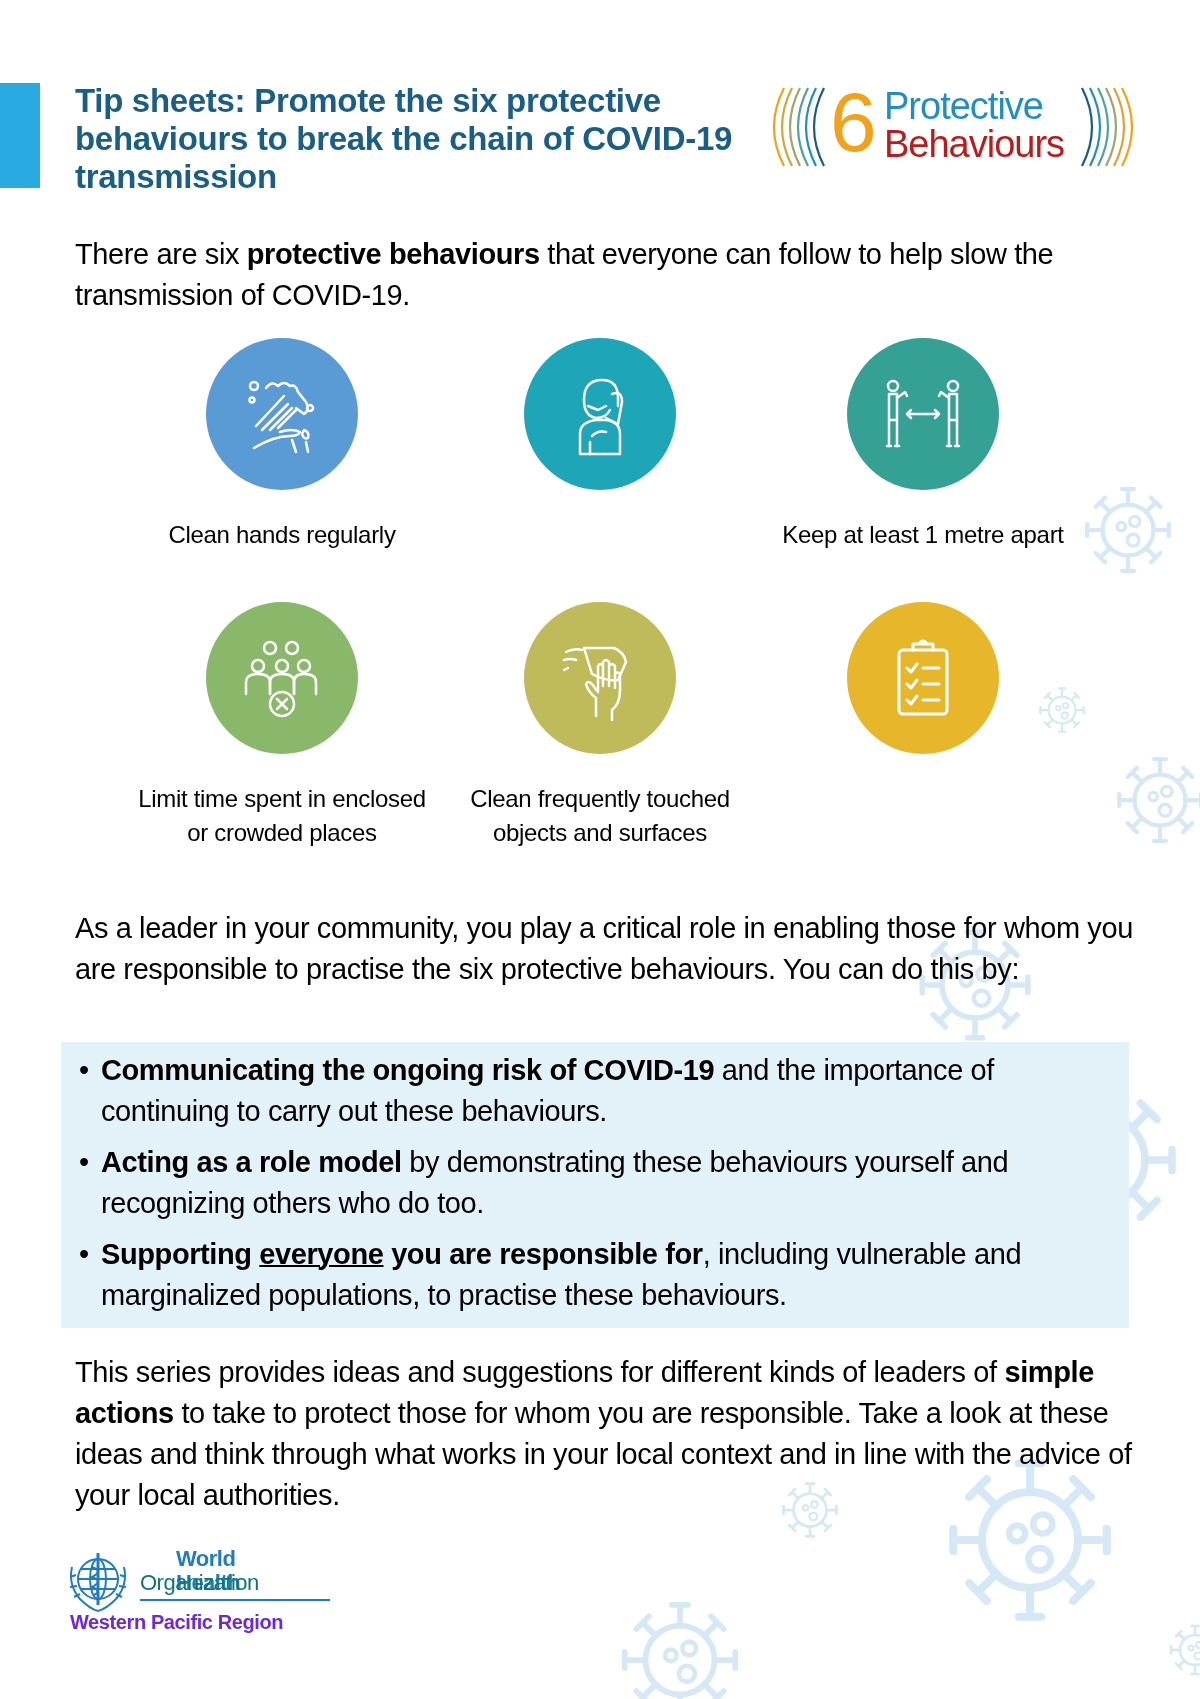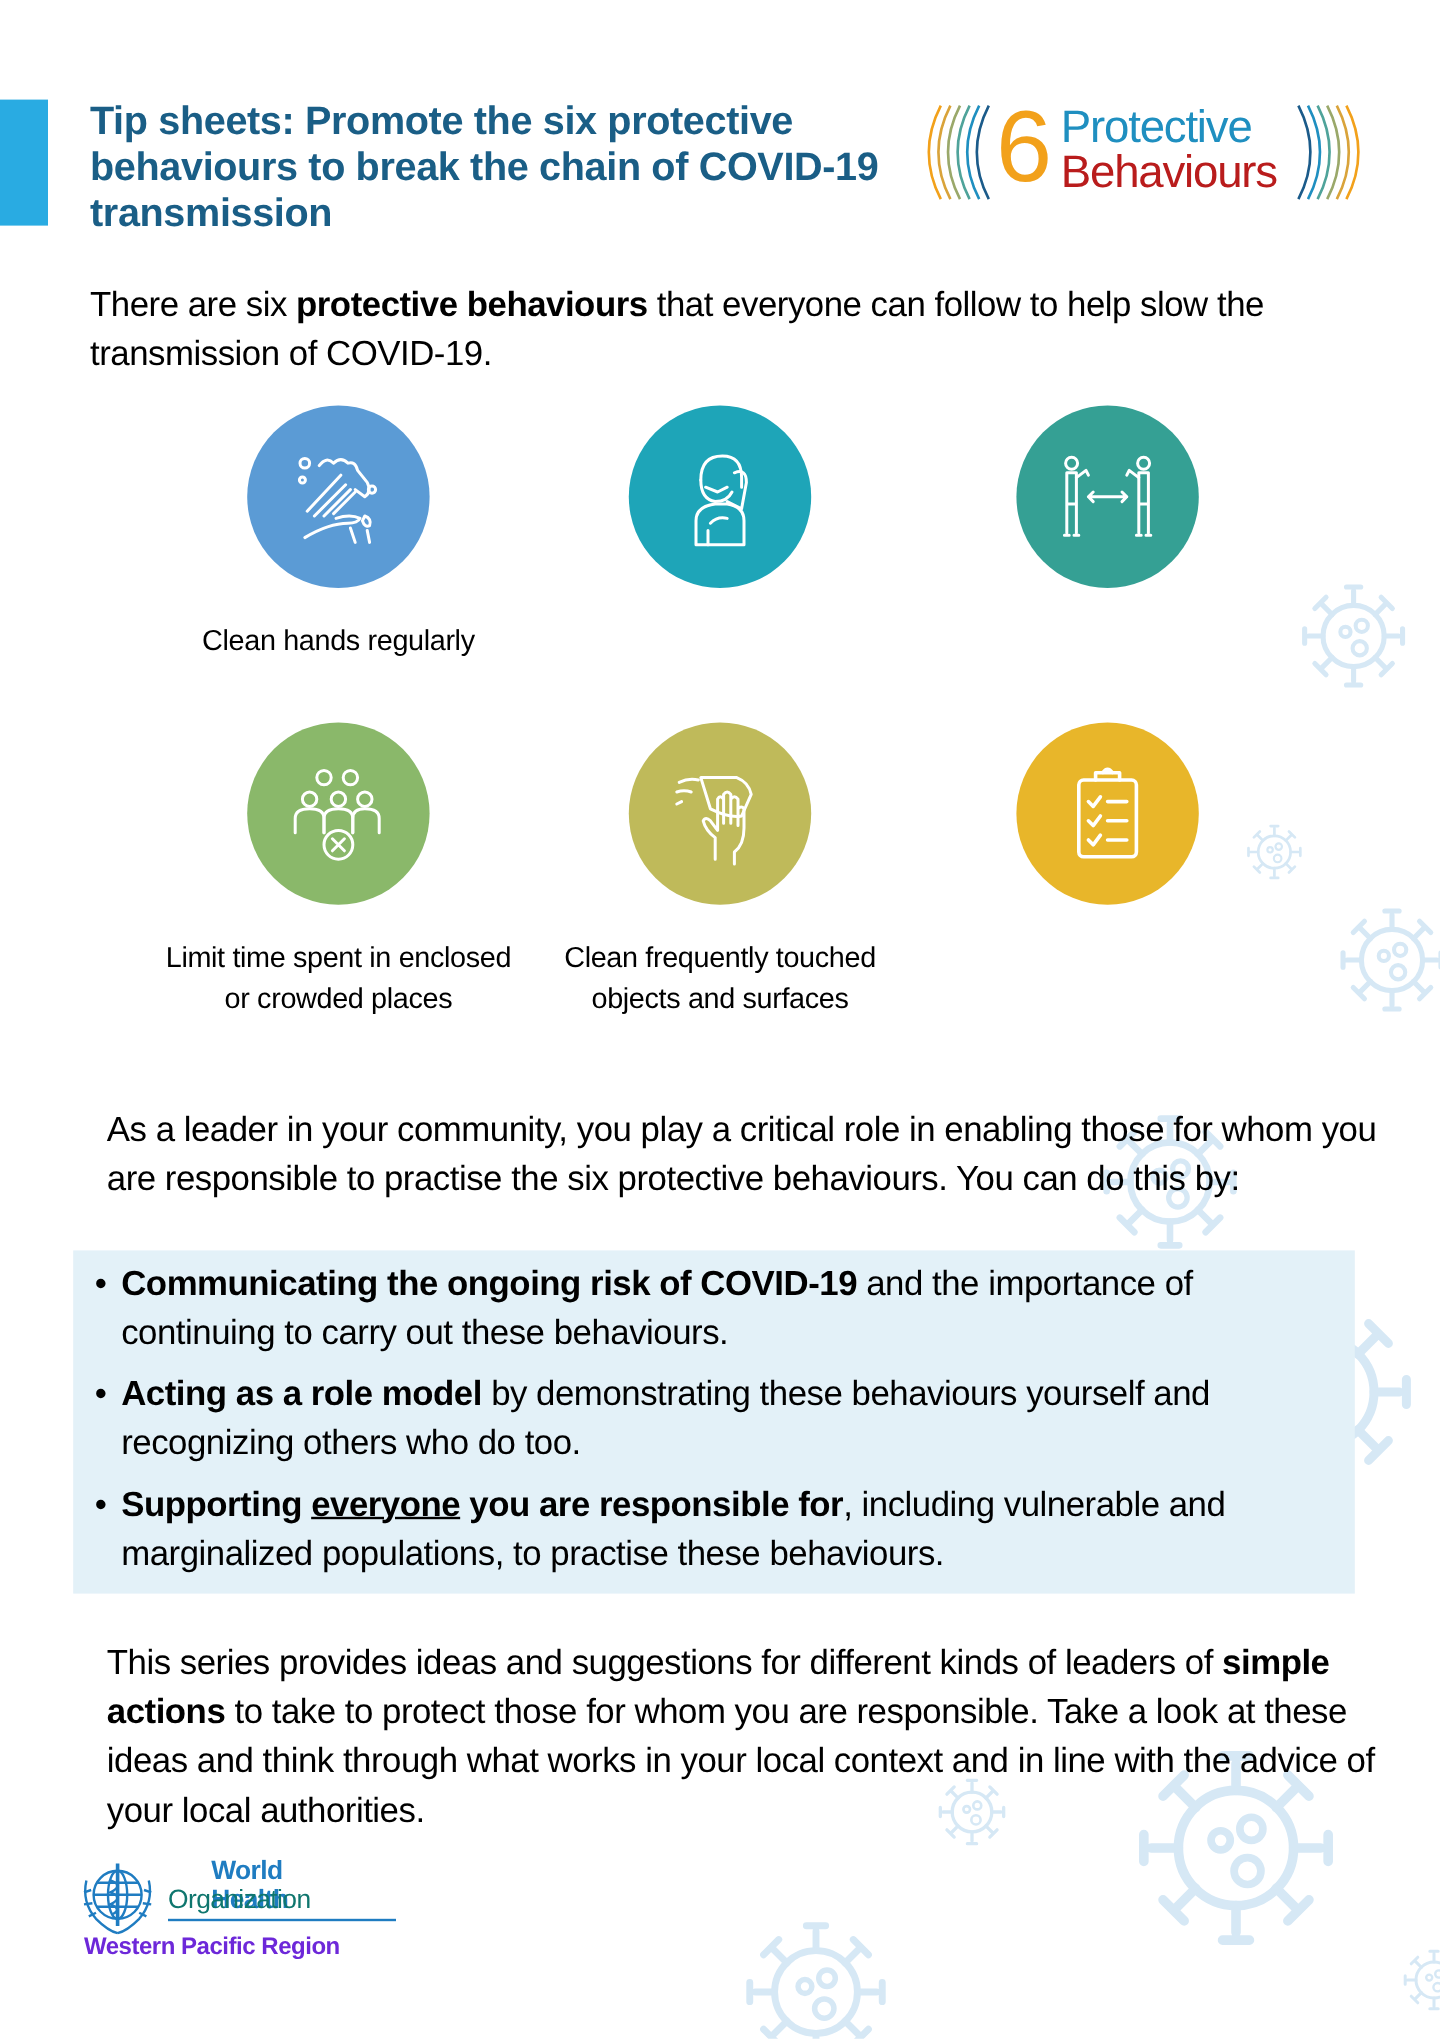--- a/index.html
+++ b/index.html
@@ -14,21 +14,21 @@
                font-family:"Liberation Sans", sans-serif; }
   .logo .l1 { position:absolute; left:122px; top:4px; font-size:38px; line-height:40px; color:#1f8fc0; letter-spacing:-1px; }
   .logo .l2 { position:absolute; left:122px; top:42px; font-size:38px; line-height:40px; color:#b91c1c; letter-spacing:-1px; }
   .logo svg.waves { position:absolute; top:0; }
   .intro { position:absolute; left:75px; top:234px; width:1060px; margin:0; font-size:29px; line-height:41px; letter-spacing:-0.4px; }
   .intro b, .para b { font-weight:bold; }
   .beh { position:absolute; width:300px; text-align:center; }
   .circle { width:152px; height:152px; border-radius:50%; margin:0 auto; display:flex; align-items:center; justify-content:center; }
   .circle svg { width:92px; height:92px; }
   .beh-label { font-weight:normal; font-size:24px; line-height:34px; margin-top:28px; letter-spacing:-0.3px; }
-  .para { position:absolute; left:75px; width:1070px; margin:14px; font-size:29px; line-height:41px; letter-spacing:-0.4px; }
+  .para { position:absolute; left:75px; width:1070px; margin:0; font-size:29px; line-height:41px; letter-spacing:-0.4px; }
   .box { position:absolute; left:61px; top:1042px; width:1068px; height:286px; background:#e3f1f8; }
   .box ul { list-style:none; margin:0; padding:8px 0 0 18px; }
   .box li { position:relative; padding-left:22px; font-size:29px; line-height:41px; letter-spacing:-0.4px; margin-bottom:10px; }
   .box li .bullet { position:absolute; left:0; top:0; }
   .box u { text-decoration:underline; text-decoration-thickness:2px; }
   .who { position:absolute; left:64px; top:1547px; width:220px; height:90px; }
   .who .emblem { position:absolute; left:0; top:0; width:68px; height:68px; }
   .who .name1 { position:absolute; left:76px; top:0; font-weight:bold; font-size:22px; line-height:24px; color:#1f7cc1; letter-spacing:-0.5px;margin-left:36px; }
   .who .name2 { position:absolute; left:76px; top:24px; font-weight:normal; font-size:22px; line-height:24px; color:#0f766e; letter-spacing:-0.5px;text-align:center; }
   .who .rule { position:absolute; left:76px; top:52px; width:190px; height:2px; background:#1f7cc1; }
@@ -133,20 +133,21 @@
     <svg viewBox="0 0 92 92" fill="none" stroke="#fff" stroke-width="2.5" stroke-linecap="round" stroke-linejoin="round">
       <circle cx="16" cy="18" r="5"></circle>
       <path d="M12 26 l0 26 l8 0 l0 -26 z M12 52 l0 24 M20 52 l0 24 M10 78 l4 0 M18 78 l4 0"></path>
       <path d="M20 30 l8 -6 l2 4"></path>
       <circle cx="76" cy="18" r="5"></circle>
       <path d="M72 26 l0 26 l8 0 l0 -26 z M72 52 l0 24 M80 52 l0 24 M70 78 l4 0 M78 78 l4 0"></path>
       <path d="M72 30 l-8 -6 l-2 4"></path>
       <path d="M30 46 l32 0 M34 42 l-4 4 l4 4 M58 42 l4 4 l-4 4"></path>
     </svg>
   </div>
+  <div class="beh-label">Keep at least 1 metre apart</div>
 </div>
 
 <div class="beh" style="left:132px;top:602px">
   <div class="circle" style="background:#8ab86a">
     <svg viewBox="0 0 92 92" fill="none" stroke="#fff" stroke-width="2.5" stroke-linecap="round" stroke-linejoin="round">
       <circle cx="34" cy="16" r="6"></circle>
         <circle cx="56" cy="16" r="6"></circle>
       <circle cx="22" cy="34" r="6"></circle>
         <circle cx="46" cy="34" r="6"></circle>
         <circle cx="68" cy="34" r="6"></circle>

